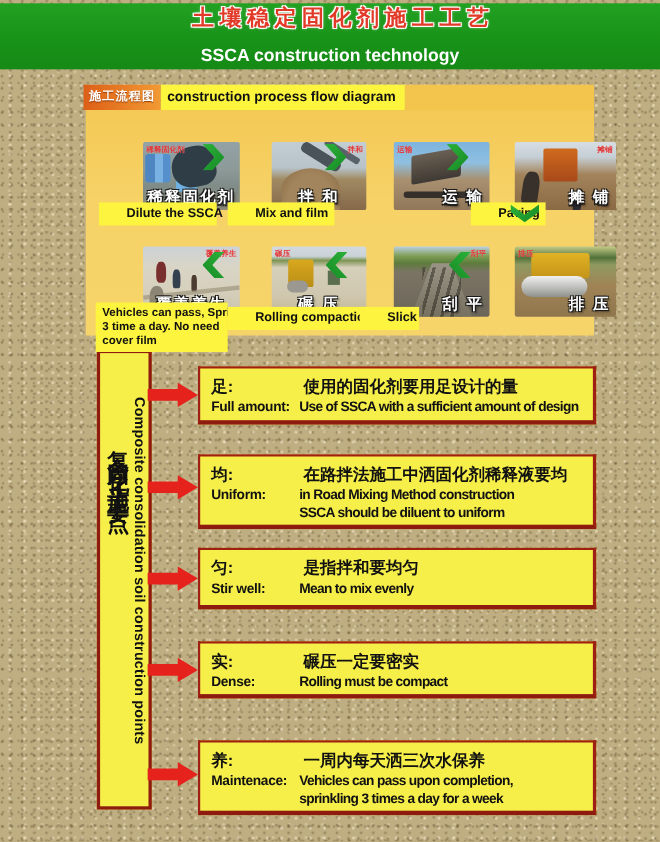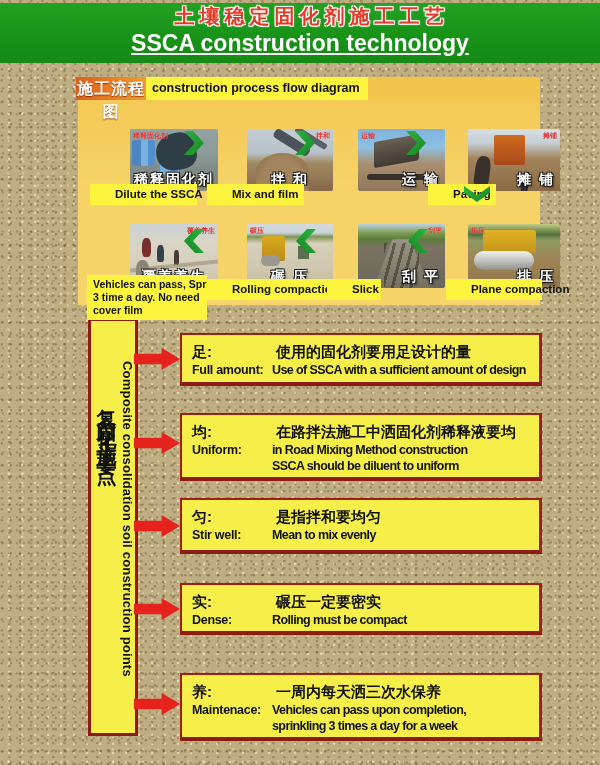--- a/index.html
+++ b/index.html
@@ -12,25 +12,25 @@
       radial-gradient(circle at 40% 80%, rgba(84,66,37,.30) 0 .7px, transparent 1.5px),
       radial-gradient(circle at 85% 15%, rgba(110,90,55,.42) 0 .9px, transparent 1.7px),
       radial-gradient(circle at 55% 45%, rgba(235,222,185,.5) 0 .8px, transparent 1.5px);
     background-size:9px 11px,13px 9px,7px 13px,11px 7px,15px 12px;}
 
   
   .header{position:absolute;left:0;top:3px;width:600px;height:60px;
     background:linear-gradient(180deg,#22a122 0%,#189318 55%,#158a15 100%);text-align:center;}
   .title-zh{margin-top:0;font-size:20px;font-weight:bold;letter-spacing:5px;color:#e23a28;
     text-shadow:-1px -1px 0 #fff,1px -1px 0 #fff,-1px 1px 0 #fff,1px 1px 0 #fff,0 0 3px #fff;padding-left:24px;}
-  .title-en{font-size:23px;font-weight:bold;color:#fff;margin-top:0px;text-decoration:underline;}
+  .title-en{font-size:16px;font-weight:bold;color:#fff;margin-top:12px;}
 
   
   .flow-tag{position:absolute;left:76px;top:77px;width:70px;height:23px;line-height:23px;
-    background:linear-gradient(90deg,#dd5f17,#f29a33);color:#fff;font-size:16px;font-weight:bold;
+    background:linear-gradient(90deg,#dd5f17,#f29a33);color:#fff;font-size:11px;font-weight:bold;
     text-align:center;letter-spacing:1px;text-shadow:0 1px 1px rgba(120,40,0,.8);z-index:4;}
   .flow-titlebar{position:absolute;left:146px;top:77px;width:222px;height:23px;line-height:23px;
     background:#fdf53d;color:#111;font-size:12.5px;font-weight:bold;padding-left:6px;box-sizing:border-box;z-index:3;}
   .flow-topfill{position:absolute;left:368px;top:77px;width:172px;height:23px;background:#f3c54d;z-index:2;}
   .flow-panel{position:absolute;left:78px;top:100px;width:462px;height:205px;
     background:linear-gradient(180deg,#f4c955 0%,#f6d267 40%,#f6d469 100%);z-index:1;}
 
   
   .photo{position:absolute;overflow:hidden;border-radius:2px;z-index:2;}
   .r1{top:113px;height:62px;} .r2{top:208px;height:64px;}
@@ -183,21 +183,20 @@
   <div class="chev left" style="left:296px;top:229px;"></div>
   <div class="chev left" style="left:408px;top:229px;"></div>
 
   <div class="cap-multi" style="left:87px;top:275px;width:120px;">
     <span>Vehicles can pass, Sprinkl</span>
     <span>3 time a day. No need</span>
     <span>cover film</span>
   </div>
   <div class="cap" style="left:207px;top:279px;width:126px;">Rolling compaction</div>
   <div class="cap" style="left:327px;top:279px;width:54px;">Slick</div>
-  <div class="cap" style="left:446px;top:279px;width:96px;">Plane compaction</div>
 
   <aside class="sidebar">
     <div class="sb-zh">复合固化土施工要点</div>
     <div class="sb-en">Composite consolidation soil construction points</div>
   </aside>
 
   <div class="rarrow a1"></div>
   <div class="rarrow a2"></div>
   <div class="rarrow a3"></div>
   <div class="rarrow a4"></div>

